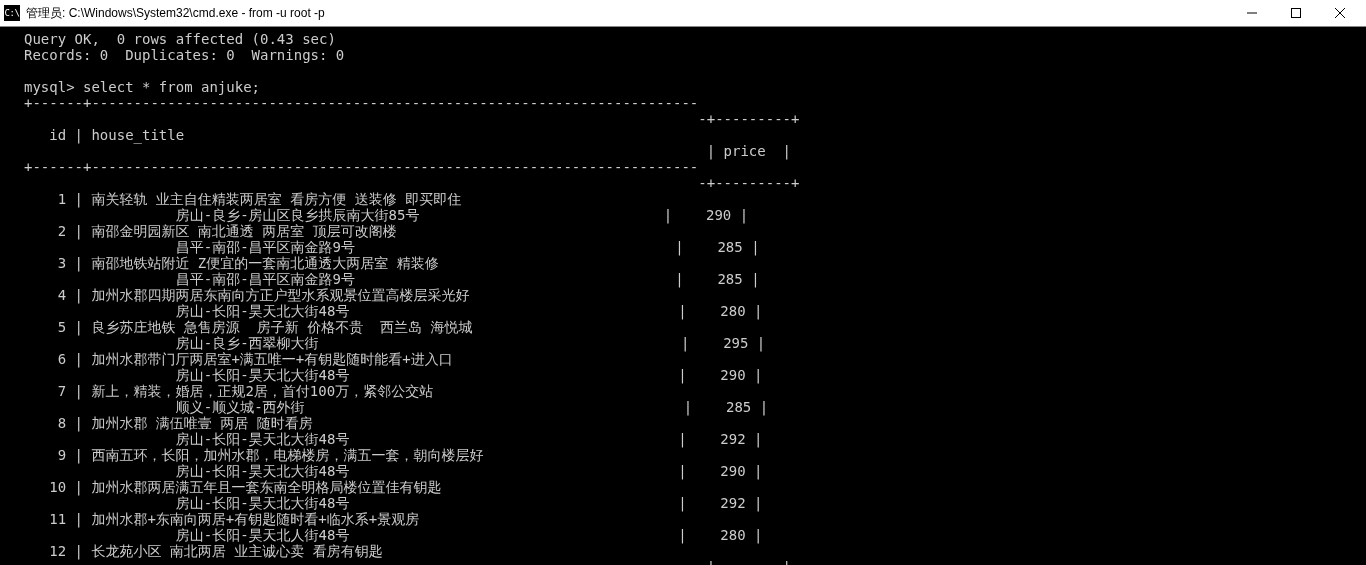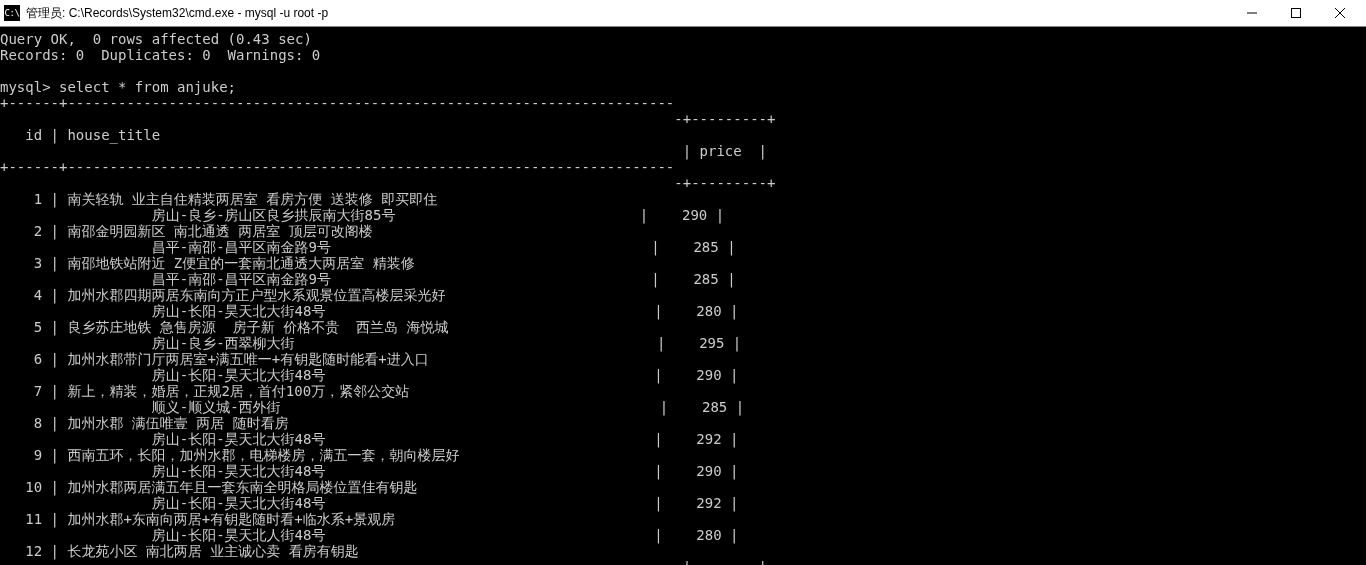--- a/index.html
+++ b/index.html
@@ -48,30 +48,30 @@
     font-size: 14px;
     color: #000;
   }
   .winbtn svg { width: 10px; height: 10px; stroke: #000; fill: none; stroke-width: 1; }
   .terminal {
     padding: 4px 0 0 0;
     line-height: 16px;
     white-space: pre;
     font-family: "NSimSun", "Consolas", monospace;
   }
-  .terminal .row { height: 16px; }
+  .terminal .row { height: 16px; padding-left: 24px; }
 </style>
 </head>
 <body>
 
 <div class="titlebar">
   <div class="icon">
       <span>C:\</span>
     </div>
-  <div class="title">管理员: C:\Records\System32\cmd.exe - mysql  -u root -p</div>
+  <div class="title">管理员: C:\Windows\System32\cmd.exe - from  -u root -p</div>
   <div class="spacer"></div>
   <div class="winbtn">
     <svg viewBox="0 0 10 10">
         <line x1="0" y1="5" x2="10" y2="5"></line>
       </svg>
   </div>
   <div class="winbtn">
     <svg viewBox="0 0 10 10">
         <rect x="0.5" y="0.5" width="9" height="9"></rect>
       </svg>

